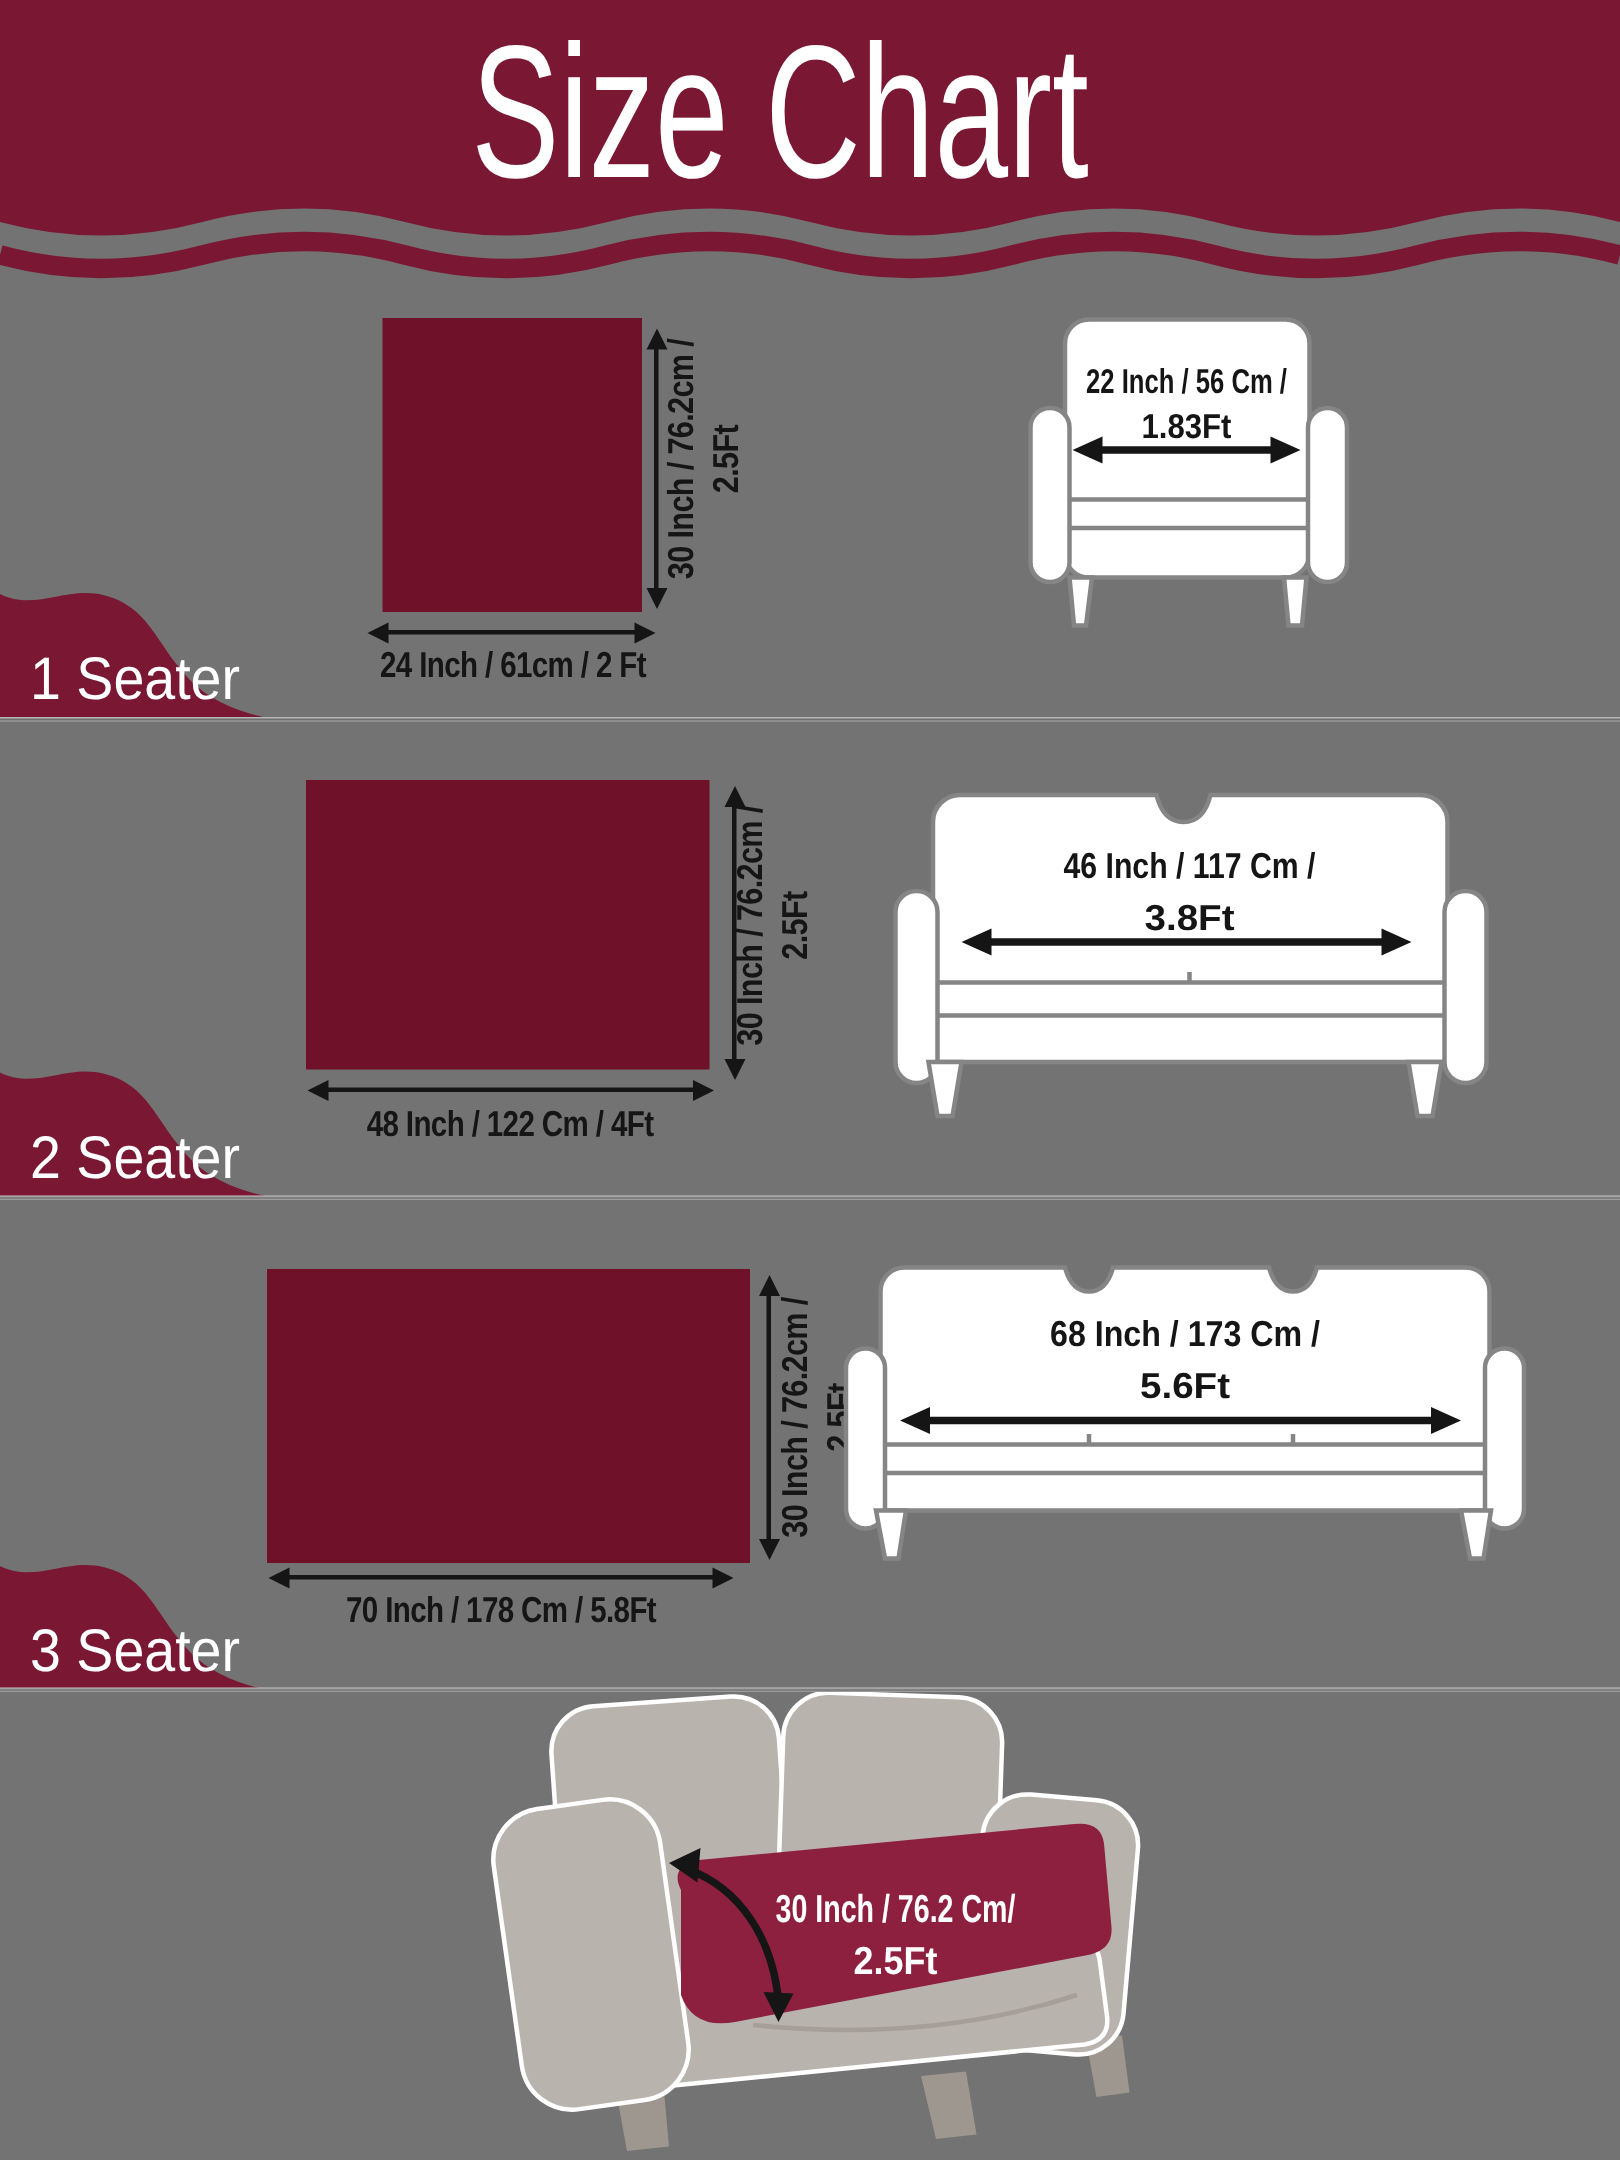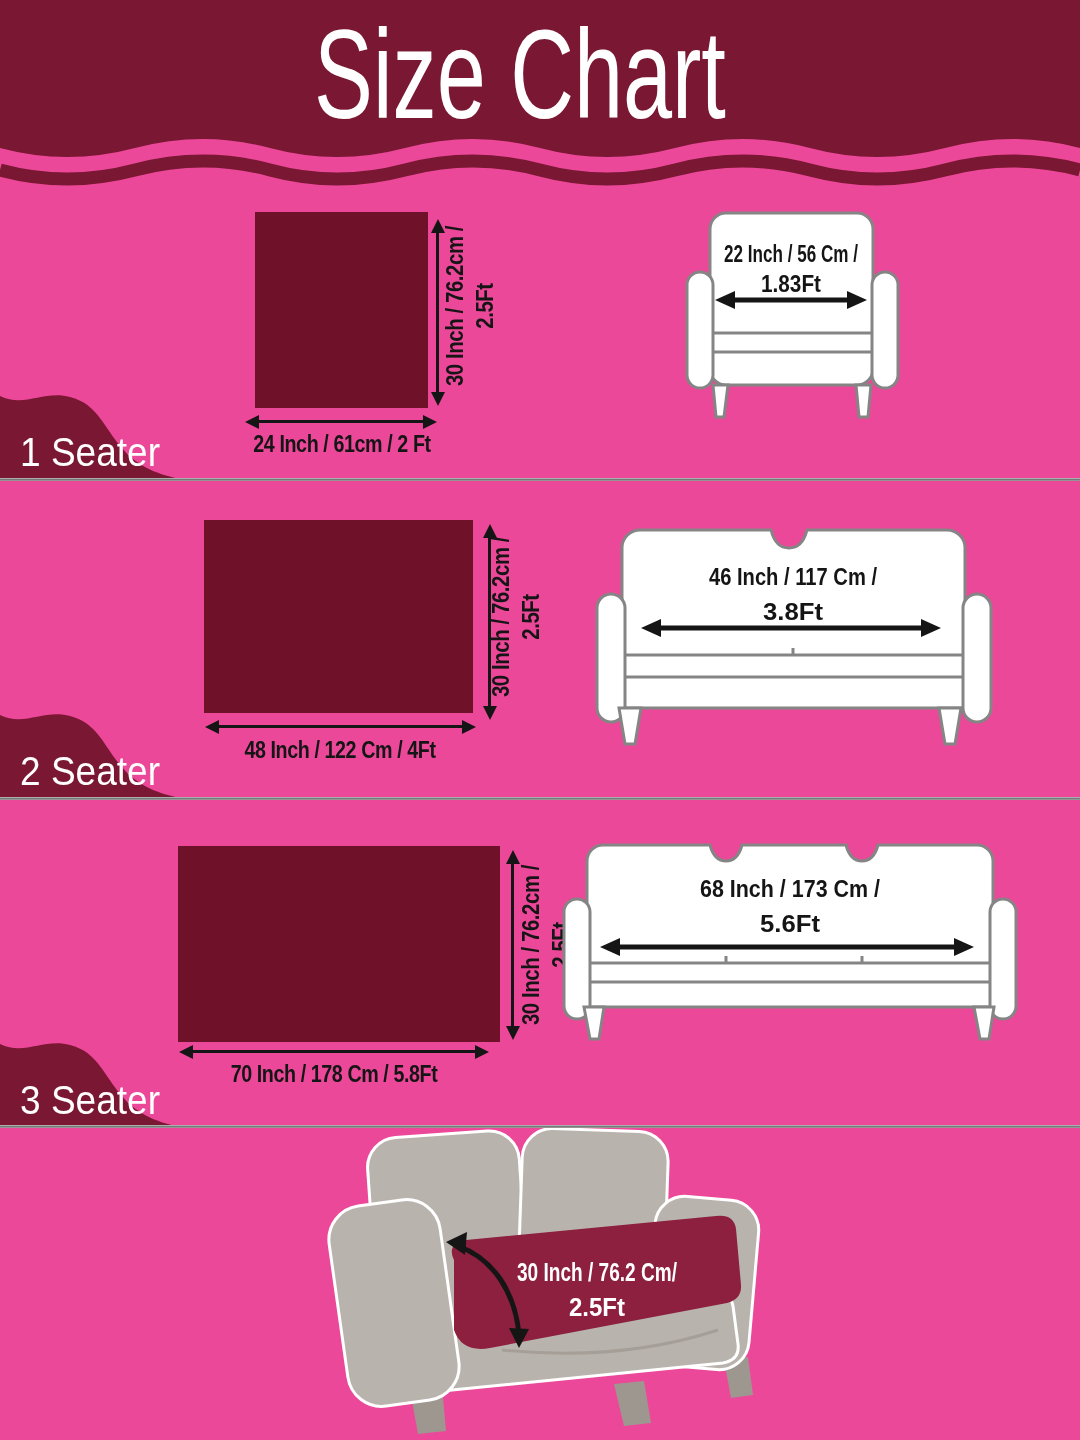--- a/index.html
+++ b/index.html
@@ -1,16 +1,16 @@
 <!DOCTYPE html>
 <html><head>
 <meta charset="utf-8">
 <style>
   html,body{margin:0;padding:0;background:#fff;}
-  #canvas{position:relative;width:1080px;height:1440px;background:#ec4899;overflow:hidden;
+  #canvas{position:relative;width:1080px;height:1440px;background:#737373;overflow:hidden;
           font-family:"Liberation Sans",sans-serif;text-decoration:underline;}
   
   #header-wave{position:absolute;left:0;top:0;}
   #page-title{position:absolute;left:0;right:40px;top:10px;height:130px;line-height:130px;
               text-align:center;color:#ffffff;font-size:126px;font-weight:400;
               transform:scaleX(0.70);transform-origin:50% 50%;z-index:2;white-space:nowrap;}
   
   .swatch{position:absolute;background:#6f1129;}
   
   .harrow{position:absolute;height:3px;background:#151515;}

